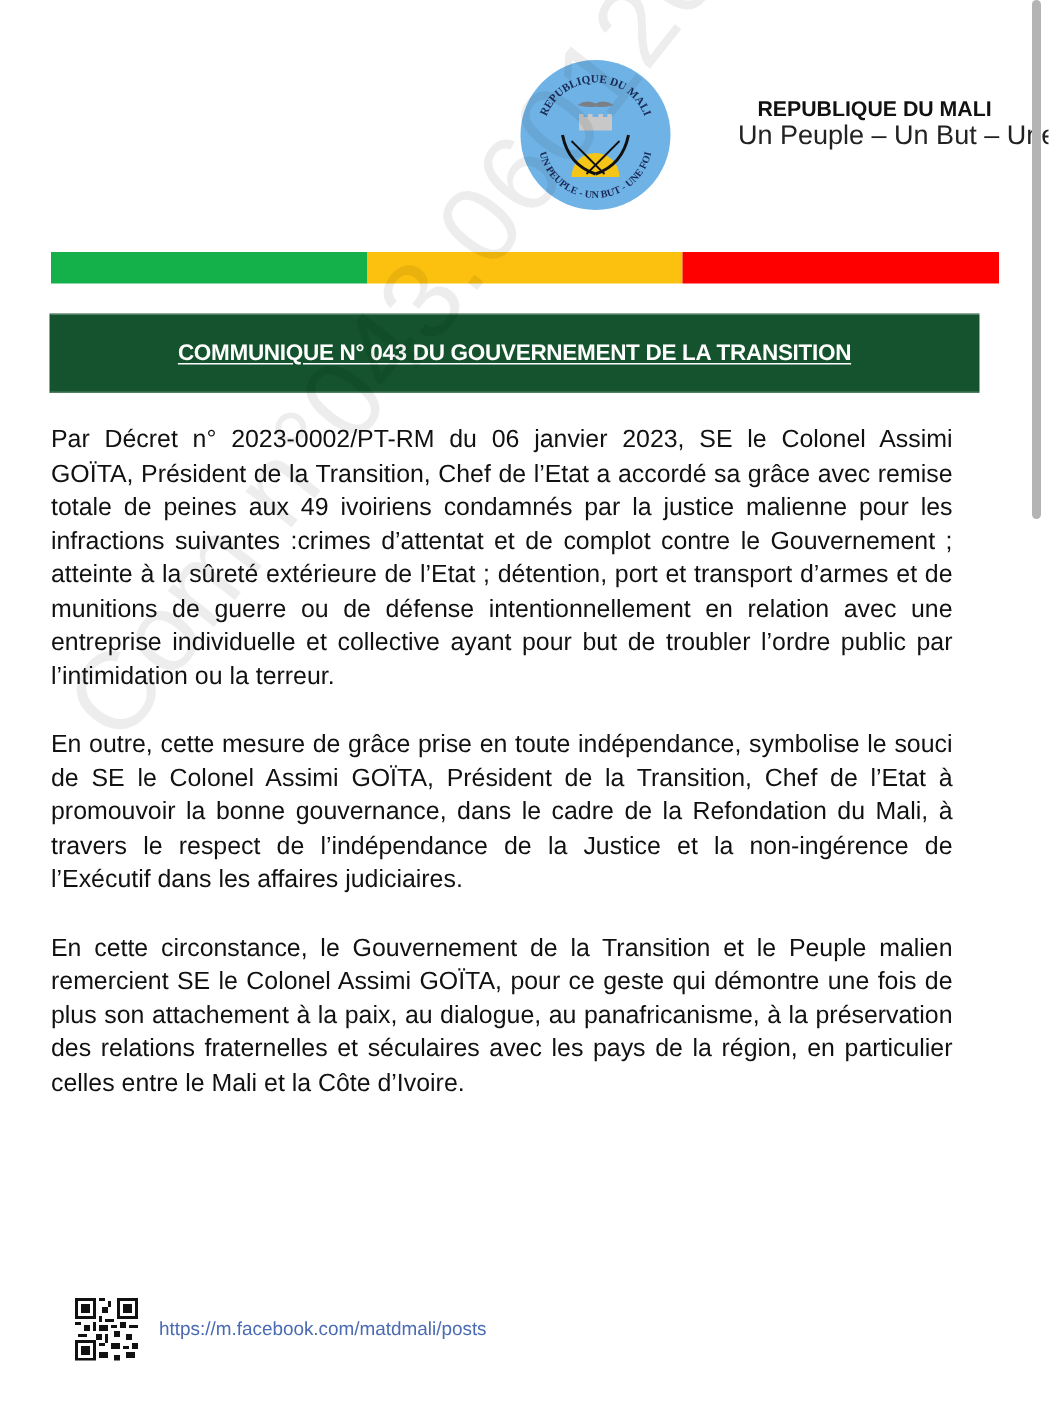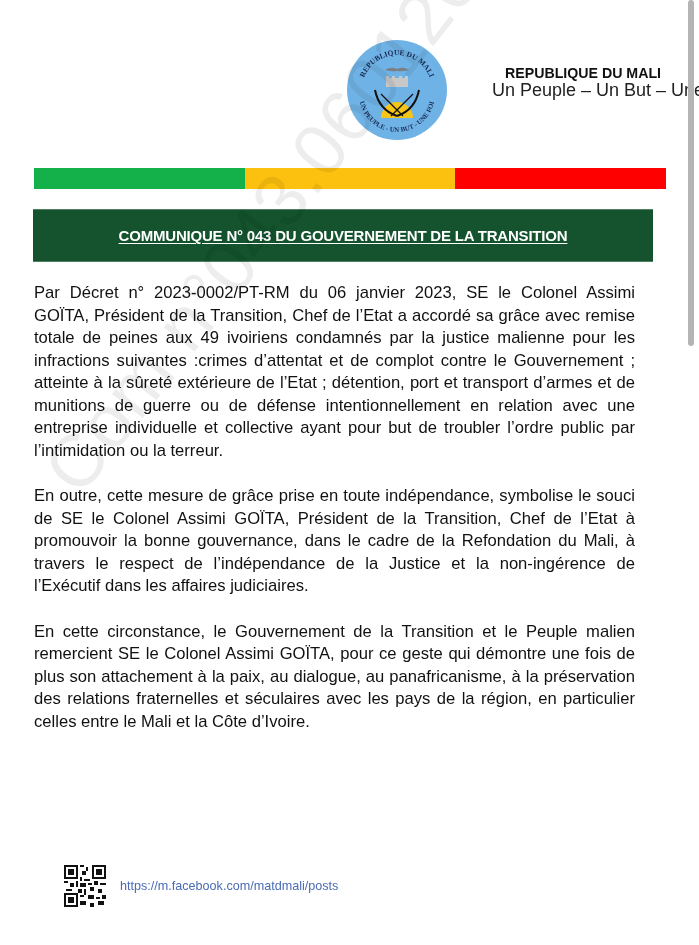--- a/index.html
+++ b/index.html
@@ -31,21 +31,21 @@
     .body-text {
       position: absolute; left: 34px; top: 282px; width: 617px;
       font-size: 16.6px; line-height: 22.5px; text-align: justify; color: #111;
     }
     .body-text p { margin: 0 16px 23px 0; text-align: justify; }
     .watermark {
       position: absolute; left: 60px; top: 440px; transform-origin: left center;
       transform: rotate(-52deg); font-size: 74px; color: rgba(0,0,0,0.07);
       white-space: nowrap; letter-spacing: 1px; pointer-events: none;
     }
-    .footer { position: absolute; left: 64px; top: 863px; height: 46px; display: flex; align-items: center; }
+    .footer { position: absolute; left: 50px; top: 863px; height: 46px; display: flex; align-items: center; }
     .qr { width: 42px; height: 42px; }
     .footer-link { margin-left: 14px; font-size: 12.6px; color: #4a6bb3; text-decoration: none; white-space: nowrap; }
     .scrollbar { position: absolute; left: 688px; top: 0; width: 6px; height: 346px; background: #b4b4b4; border-radius: 3px; }
   </style>
 </head>
 <body>
 
 <div class="header">
 
   <div class="emblem">

